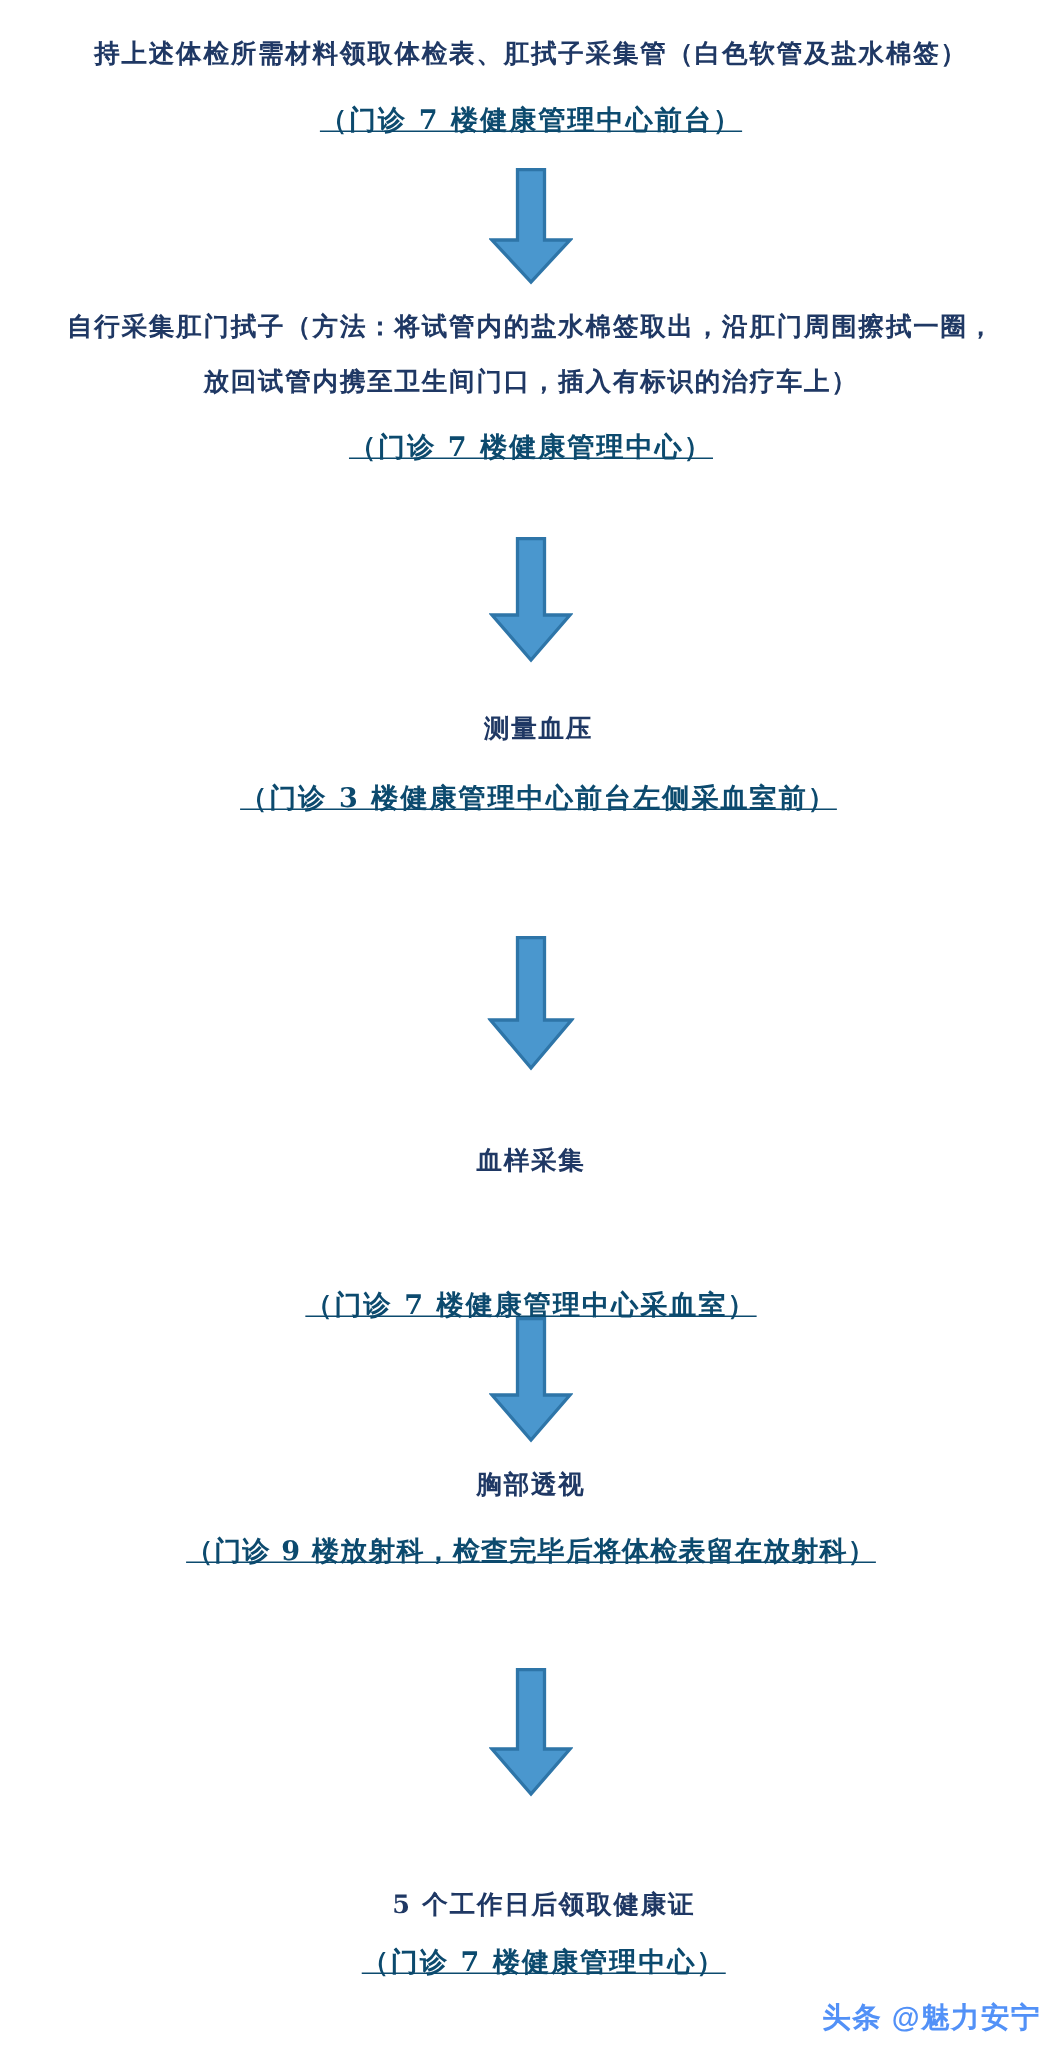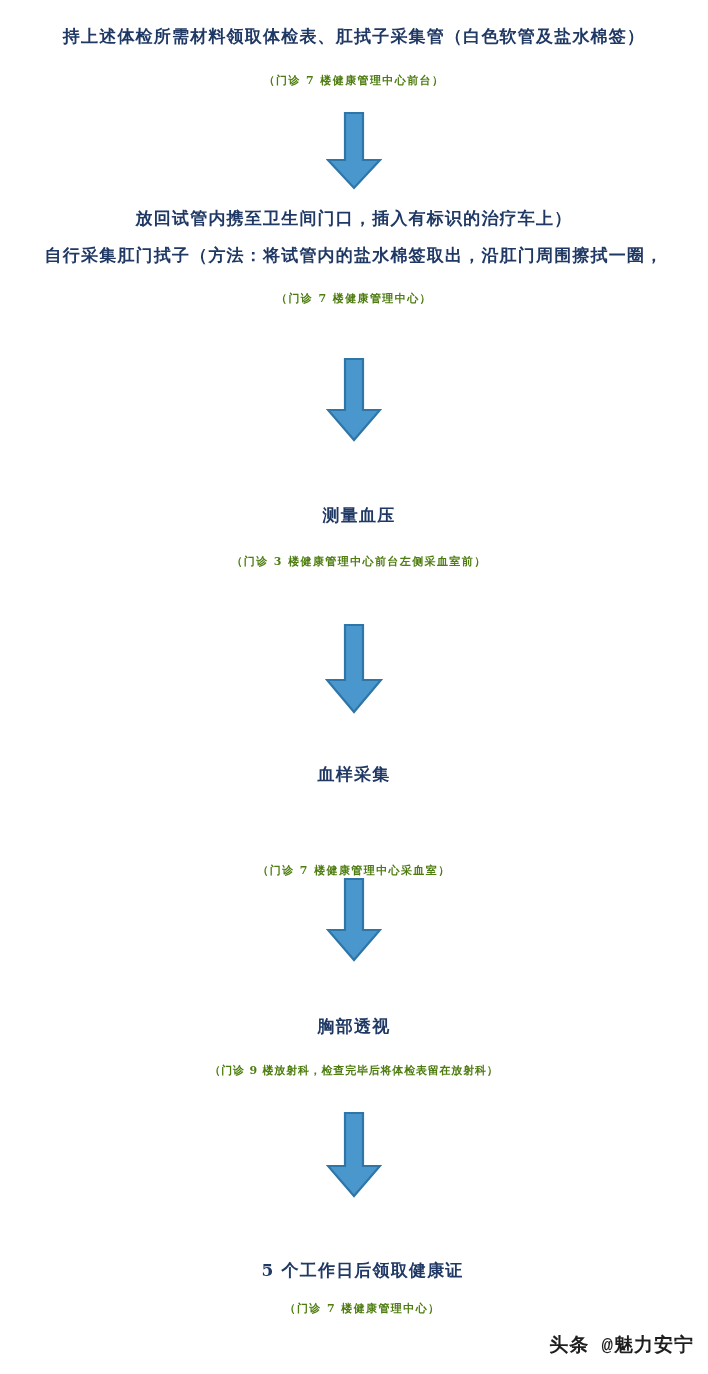--- a/index.html
+++ b/index.html
@@ -44,26 +44,27 @@
   .step-title.wrap {
     white-space: normal;
     line-height: 37px;
   }
 
   .step-title .tline {
     display: block;
   }
 
   .step-loc {
-    color: #4d7c0f;
+    color: #0c4a6e;
     font-weight: bold;
-    font-size: 11px;
+    font-size: 18px;
     line-height: 34px;
     letter-spacing: 1.4px;
     white-space: nowrap;
+    text-decoration: underline;
   }
 
   .step-loc.tight {
     letter-spacing: 0.8px;
   }
 
   
   .arrow {
     position: absolute;
     left: 0;
@@ -74,25 +75,25 @@
   }
   .arrow svg {
     display: block;
   }
 
   
   .watermark {
     position: absolute;
     right: 14px;
     bottom: 16px;
-    color: #000000;
+    color: #3b82f6;
     font-size: 19px;
     font-weight: bold;
     letter-spacing: 1px;
-    font-family: Liberation Mono, monospace;
+    font-family: Liberation Sans, sans-serif;
     white-space: nowrap;
     opacity: 0.88;
   }
 </style>
 </head>
 <body>
 
 <div class="flow">
 
   <div class="step" style="top:18px;">
@@ -101,33 +102,33 @@
   </div>
 
   <div class="arrow" style="top:112px;">
     <svg width="56" height="78" viewBox="0 0 56 78">
       <path d="M19 1 L37 1 L37 48 L54 48 L28 76 L2 48 L19 48 Z" fill="#4A97CE" stroke="#2E75A8" stroke-width="2.2" stroke-linejoin="miter"></path>
     </svg>
   </div>
 
   <div class="step" style="top:200px;">
     <div class="step-title wrap">
+      <span class="tline">自行采集肛门拭子（方法：将试管内的盐水棉签取出，沿肛门周围擦拭一圈，</span>
       <span class="tline">放回试管内携至卫生间门口，插入有标识的治疗车上）</span>
-      <span class="tline">自行采集肛门拭子（方法：将试管内的盐水棉签取出，沿肛门周围擦拭一圈，</span>
     </div>
     <div class="step-loc" style="margin-top:8px;">（门诊 7 楼健康管理中心）</div>
   </div>
 
   <div class="arrow" style="top:358px;">
     <svg width="56" height="84" viewBox="0 0 56 84">
       <path d="M19 1 L37 1 L37 52 L54 52 L28 82 L2 52 L19 52 Z" fill="#4A97CE" stroke="#2E75A8" stroke-width="2.2" stroke-linejoin="miter"></path>
     </svg>
   </div>
 
-  <div class="step" style="top:497px;padding-left:24px;">
+  <div class="step" style="top:468px;padding-left:24px;">
     <div class="step-title">测量血压</div>
     <div class="step-loc" style="margin-top:12px;">（门诊 3 楼健康管理中心前台左侧采血室前）</div>
   </div>
 
   <div class="arrow" style="top:624px;">
     <svg width="58" height="90" viewBox="0 0 58 90">
       <path d="M20 1 L38 1 L38 56 L56 56 L29 88 L2 56 L20 56 Z" fill="#4A97CE" stroke="#2E75A8" stroke-width="2.2" stroke-linejoin="miter"></path>
     </svg>
   </div>
 
@@ -135,21 +136,21 @@
     <div class="step-title">血样采集</div>
     <div class="step-loc" style="margin-top:62px;">（门诊 7 楼健康管理中心采血室）</div>
   </div>
 
   <div class="arrow" style="top:878px;">
     <svg width="56" height="84" viewBox="0 0 56 84">
       <path d="M19 1 L37 1 L37 52 L54 52 L28 82 L2 52 L19 52 Z" fill="#4A97CE" stroke="#2E75A8" stroke-width="2.2" stroke-linejoin="miter"></path>
     </svg>
   </div>
 
-  <div class="step" style="top:972px;margin-top:36px;">
+  <div class="step" style="top:972px;">
     <div class="step-title">胸部透视</div>
     <div class="step-loc tight" style="margin-top:10px;">（门诊 9 楼放射科，检查完毕后将体检表留在放射科）</div>
   </div>
 
   <div class="arrow" style="top:1112px;">
     <svg width="56" height="86" viewBox="0 0 56 86">
       <path d="M19 1 L37 1 L37 54 L54 54 L28 84 L2 54 L19 54 Z" fill="#4A97CE" stroke="#2E75A8" stroke-width="2.2" stroke-linejoin="miter"></path>
     </svg>
   </div>
 

